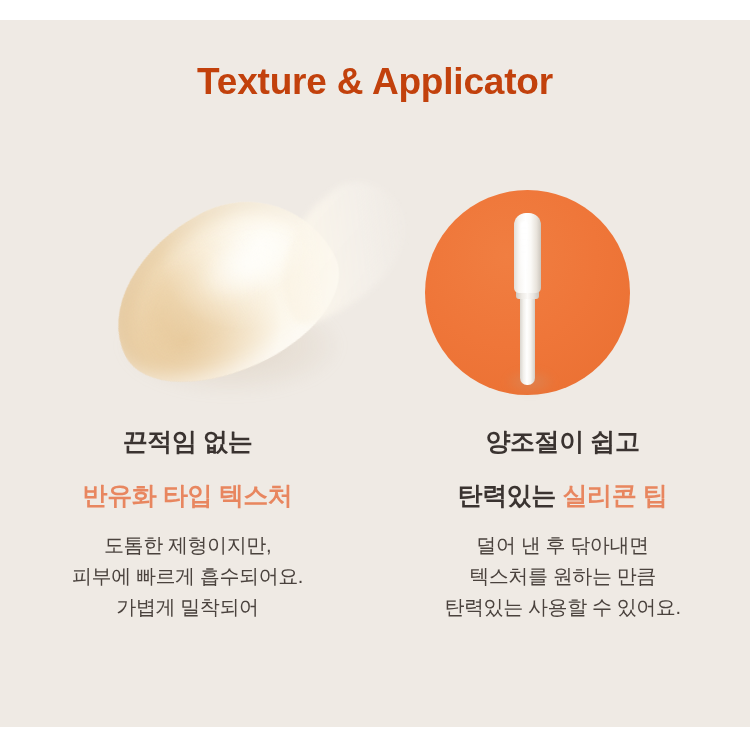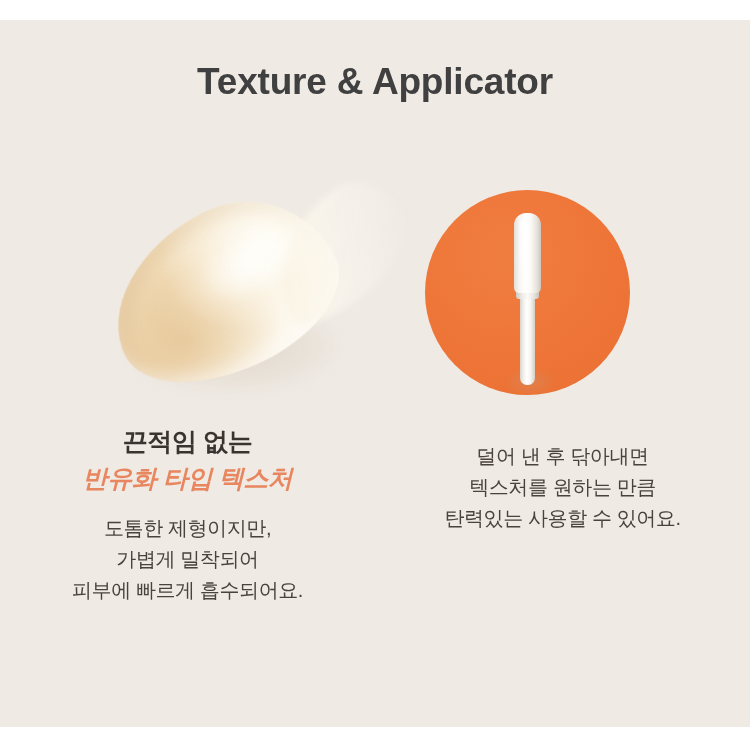--- a/index.html
+++ b/index.html
@@ -34,21 +34,21 @@
   
   .title {
     position: absolute;
     left: 0;
     top: 61px;
     width: 750px;
     text-align: center;
     font-size: 37px;
     font-weight: 600;
     letter-spacing: -0.2px;
-    color: #404040;
+    color: #c2410c;
     white-space: nowrap;
   }
 
   
   .visual-row {
     position: absolute;
     left: 0;
     top: 170px;
     width: 750px;
     height: 250px;
@@ -258,22 +258,21 @@
     font-size: 25px;
     font-weight: 700;
     line-height: 1.42;
     color: #3a3330;
     letter-spacing: -0.4px;
   }
   .heading .accent {
     color: #e8865f;
   }
   .heading-line2 {
-    margin-top: 1px;
-    font-style: italic;
+    margin-top: 18px;
   }
   .body {
     margin-top: 17px;
     font-size: 20px;
     font-weight: 400;
     line-height: 1.55;
     color: #4a423d;
     letter-spacing: -0.4px;
   }
 </style>
@@ -309,26 +308,30 @@
 
   <div class="text-row">
 
     <div class="col">
       <div class="heading">
         <div>끈적임 없는</div>
         <div class="heading-line2"><span></span><span class="accent">반유화 타입 텍스처</span></div>
       </div>
       <div class="body">
         <div>도톰한 제형이지만,</div>
+        <div>피부에 빠르게 흡수되어요.</div>
         <div>가볍게 밀착되어</div>
-        <div>피부에 빠르게 흡수되어요.</div>
       </div>
     </div>
 
     <div class="col">
+      <div class="heading">
+        <div>양조절이 쉽고</div>
+        <div class="heading-line2"><span>탄력있는 </span><span class="accent">실리콘 팁</span></div>
+      </div>
       <div class="body">
         <div>덜어 낸 후 닦아내면</div>
         <div>텍스처를 원하는 만큼</div>
         <div>탄력있는 사용할 수 있어요.</div>
       </div>
     </div>
 
   </div>
 
 </div>

